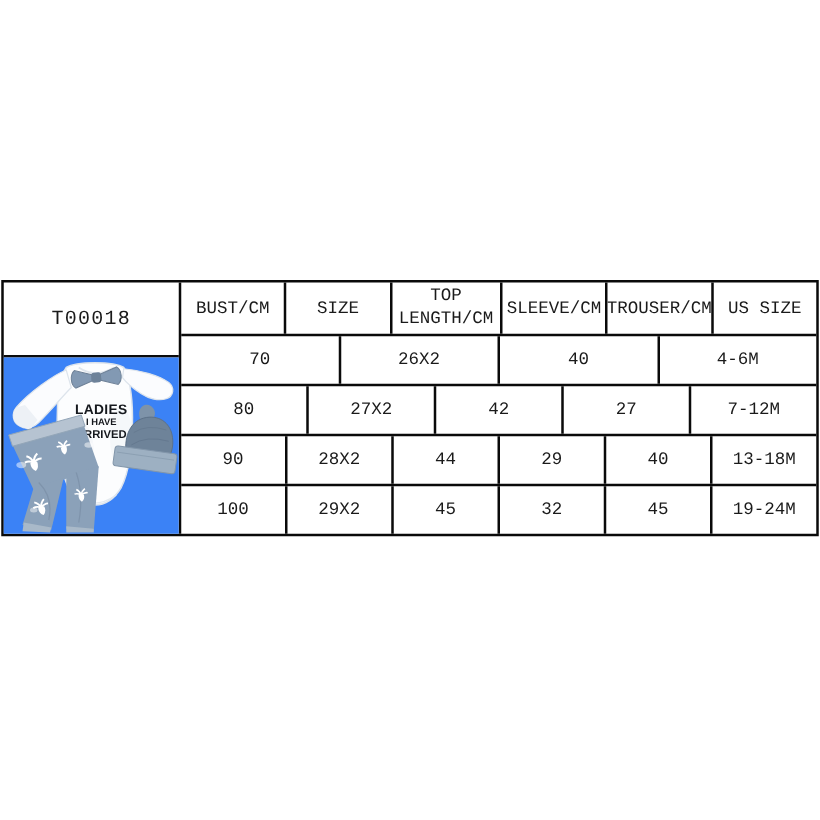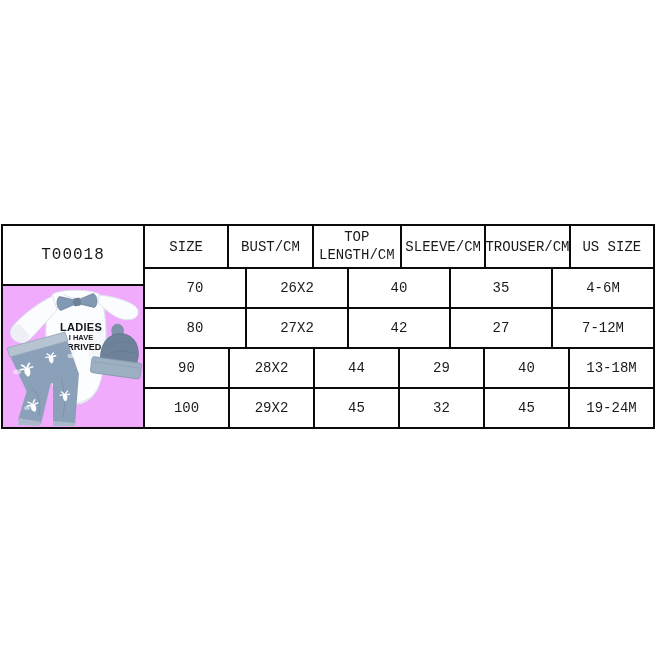--- a/index.html
+++ b/index.html
@@ -40,21 +40,21 @@
     box-sizing: border-box;
     display: flex;
     align-items: center;
     justify-content: center;
     font-size: 16px;
     letter-spacing: 1px;
   }
   .image-cell {
     flex: 1;
     position: relative;
-    background: #f0abfc;
+    background: #3b82f6;
     overflow: hidden;
   }
   .image-cell svg { display: block; width: 100%; height: 100%; }
   
   .right-col { flex: 1; display: flex; flex-direction: column; }
   .row { display: flex; }
   .row + .row { border-top: 2px solid #0a0a0a; }
   .row.header { flex: 0 0 41px; }
   .row.data { flex: 1; }
   .cell {
@@ -141,33 +141,32 @@
               <use href="#deer" transform="translate(30,120) scale(1.35) rotate(-18)"></use>
               <use href="#deer" transform="translate(62,110) scale(1.15) rotate(-6)"></use>
             </g>
           </g>
         </svg>
       </div>
     </div>
 
     <div class="right-col">
       <div class="row header">
+        <div class="cell">BUST/CM</div>
         <div class="cell">SIZE</div>
-        <div class="cell">BUST/CM</div>
         <div class="cell wrap">TOP LENGTH/CM</div>
         <div class="cell">SLEEVE/CM</div>
         <div class="cell">TROUSER/CM</div>
         <div class="cell">US SIZE</div>
       </div>
 
       <div class="row data">
         <div class="cell">70</div>
         <div class="cell">26X2</div>
         <div class="cell">40</div>
-        <div class="cell">35</div>
         <div class="cell">4-6M</div>
       </div>
 
       <div class="row data">
         <div class="cell">80</div>
         <div class="cell">27X2</div>
         <div class="cell">42</div>
         <div class="cell">27</div>
         <div class="cell">7-12M</div>
       </div>

